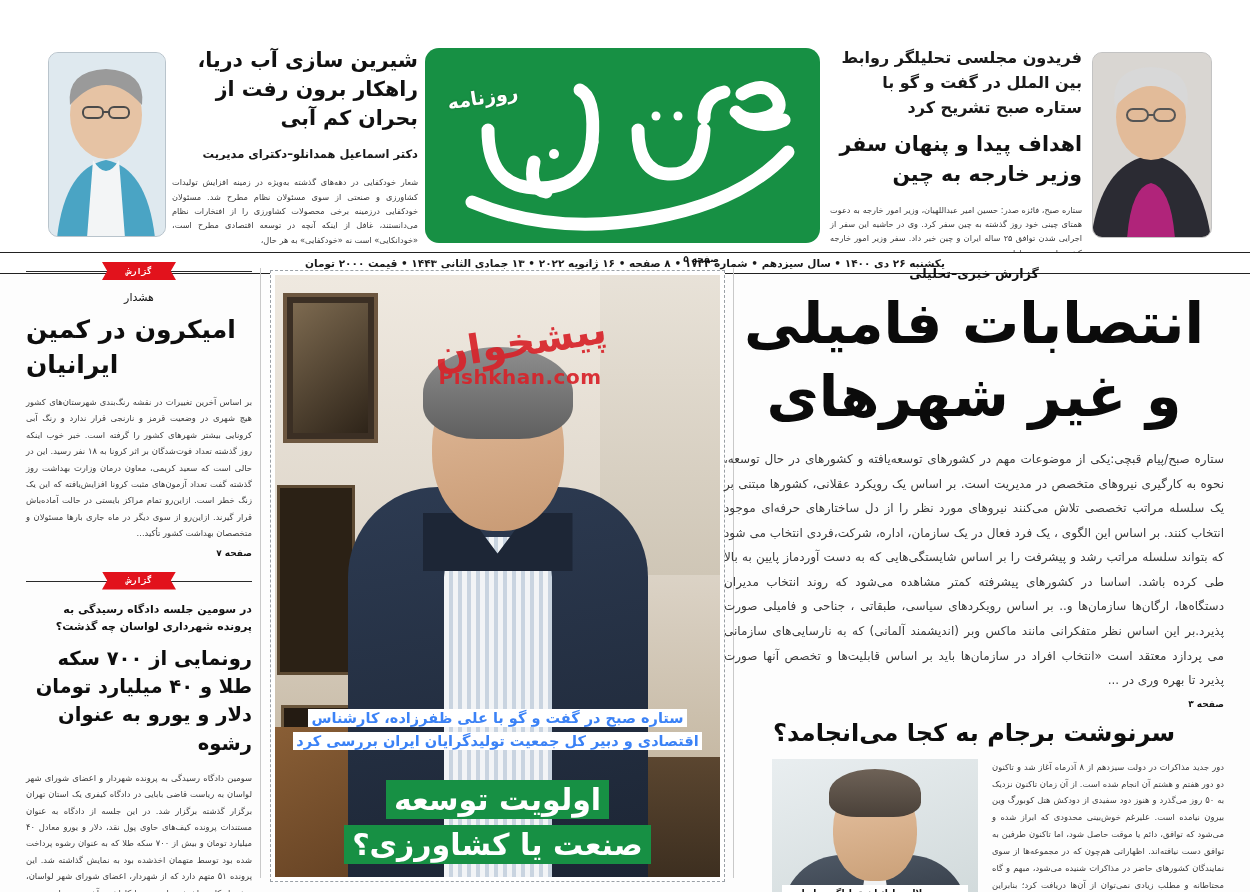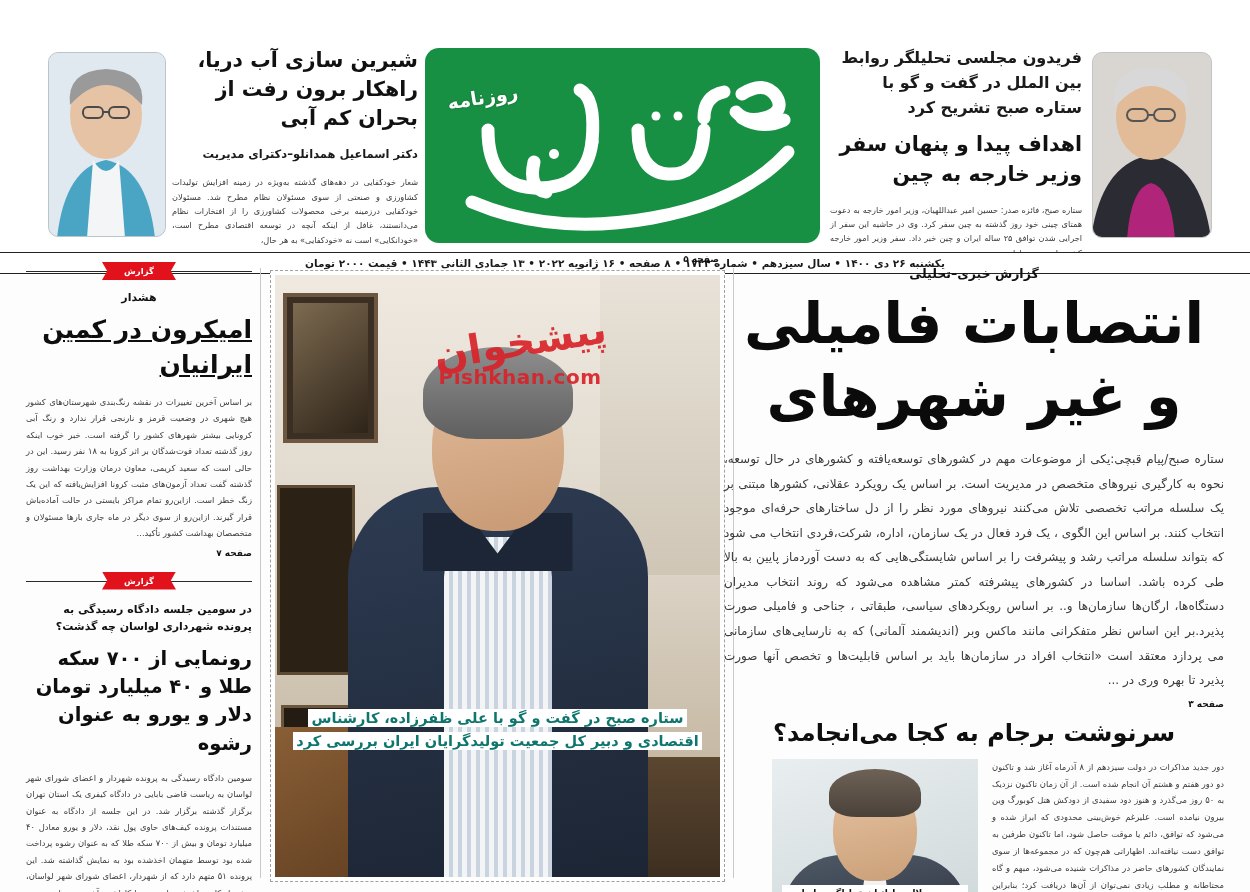--- a/index.html
+++ b/index.html
@@ -153,20 +153,21 @@
   
   .left-col {
     position: absolute;
     left: 26px; top: 262px;
     width: 226px; height: 614px;
   }
   .badge-wrap {
     position: relative;
     height: 20px;
     margin-bottom: 9px;
+    font-family: Liberation Mono, monospace;
   }
   .badge-line {
     position: absolute;
     left: 0; right: 0; top: 9px;
     height: 1px; background: #2a2a2a;
   }
   .badge {
     position: absolute;
     left: 50%;
     transform: translateX(-50%);
@@ -178,33 +179,32 @@
     font-size: 8.5px;
     font-weight: 700;
     display: flex;
     align-items: center;
     justify-content: center;
     padding: 0 12px;
     clip-path: polygon(0 0, 100% 0, 93% 50%, 100% 100%, 0 100%, 7% 50%);
   }
   .kicker-center {
     font-size: 11px;
-    font-weight: 700;
+    font-weight: 400;
     color: #111;
     text-align: center;
     margin-bottom: 8px;
   }
   .hl-big-center {
     font-size: 25px;
     font-weight: 800;
     color: #0e0e0e;
     line-height: 1.4;
-    text-align: right;
+    text-align: left;
     letter-spacing: -.3px;
-    text-decoration: underline;
   }
   .body-text {
     margin-top: 12px;
     font-size: 8.4px;
     line-height: 1.95;
     color: #3b3b3b;
     text-align: justify;
   }
   .hl-med {
     font-size: 19.5px;
@@ -280,21 +280,21 @@
     font-size: 9px;
     font-weight: 700;
     color: #111;
   }
   .caption-kicker {
     position: absolute;
     left: 12px; right: 12px;
     bottom: 124px;
     font-size: 14.5px;
     font-weight: 800;
-    color: #0f766e;
+    color: #3b82f6;
     line-height: 1.6;
     text-align: center;
   }
   .caption-kicker span {
     background: #fff;
     box-decoration-break: clone;
     -webkit-box-decoration-break: clone;
     padding: 1px 3px;
   }
   .caption-green {
@@ -523,20 +523,24 @@
         </div>
 
         <div class="watermark">
           <div class="wm-fa">پیشخوان</div>
           <div class="wm-en">Pishkhan.com</div>
         </div>
 
         <div class="caption-kicker">
           <span>ستاره صبح در گفت و گو با علی ظفرزاده، کارشناس اقتصادی و دبیر کل جمعیت تولیدگرایان ایران بررسی کرد</span>
         </div>
+        <div class="caption-green">
+          <span>اولویت توسعه</span><br>
+          <span>صنعت یا کشاورزی؟</span>
+        </div>
       </div>
     </div>
   </div>
 
   <div class="right-col">
 
     <div>
       <div class="kicker-top-center">گزارش خبری–تحلیلی</div>
       <div class="hl-huge">
         <span>انتصابات فامیلی</span><br>

